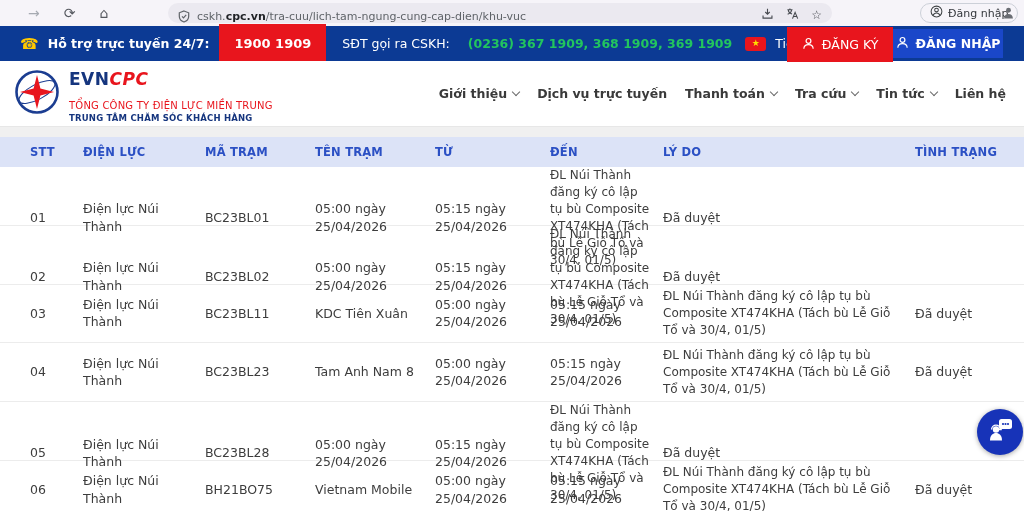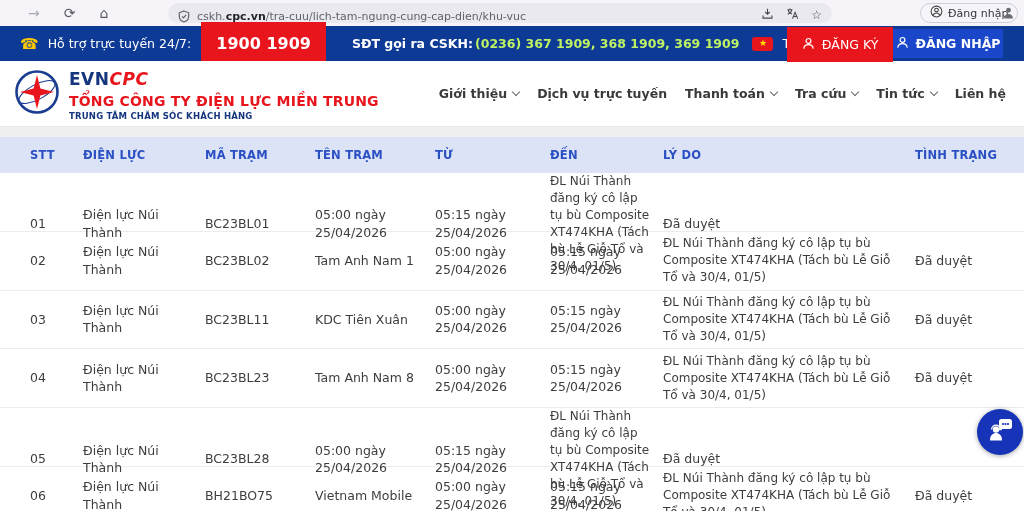--- a/index.html
+++ b/index.html
@@ -17,53 +17,53 @@
   .url-text .dom { color:#1f2125; font-weight:bold; }
   .ob-icons { margin-left:auto; display:flex; align-items:center; gap:12px; color:#474a50; font-size:12px; }
   .b-login { position:absolute; left:920px; top:3px; height:20px; border:1px solid #ccd0d8; border-radius:10px;
              display:flex; align-items:center; gap:5px; padding:0 9px; font-size:11px; color:#33363b; background:transparent; }
   .b-account { position:absolute; left:1002px; top:5px; color:#5f6368; }
 
   
   .topbar { height:35px; background:#0c3a94; position:relative; display:flex; align-items:center;
             color:#fff; padding-left:20px; font-size:12.5px; }
   .phone-glyph { color:#ffc800; font-size:15px; margin-right:9px; }
-  .support-label { font-weight:normal; }
-  .hotline-badge { background:#e8151d; border-radius:0; padding:12px 15px; font-weight:bold; font-size:16px;
+  .support-label { font-weight:bold; }
+  .hotline-badge { background:#e8151d; border-radius:0; padding:12px 15px; font-weight:bold; font-size:13px;
                    margin-left:10px; cursor:pointer; }
-  .outgoing-label { margin-left:26px; font-weight:bold; }
-  .outgoing-numbers { color:#bef264; margin-left:2px; font-weight:bold; }
+  .outgoing-label { margin-left:16px; font-weight:normal; }
+  .outgoing-numbers { color:#22c55e; margin-left:18px; font-weight:bold; }
   .flag { width:21px; height:14px; background:#e8151d; border-radius:3px; color:#ffdf00; font-size:9px;
           display:flex; align-items:center; justify-content:center; margin-left:13px; line-height:1; }
   .lang { margin-left:9px; display:flex; align-items:center; gap:7px; cursor:pointer; }
   .chev { width:6px; height:6px; border-right:1.6px solid #fff; border-bottom:1.6px solid #fff;
           transform:rotate(45deg); margin-top:-4px; }
   .search-btn { margin-left:17px; display:flex; cursor:pointer; }
   .register-btn { position:absolute; left:787px; top:1px; width:106px; height:35px; background:#e8151d;
                   display:flex; align-items:center; justify-content:center; gap:7px; font-weight:normal; cursor:pointer; z-index:5; }
   .login-btn { position:absolute; left:893px; top:3px; width:110px; height:29px; background:#1a47c9;
                display:flex; align-items:center; justify-content:center; gap:7px; font-weight:bold; cursor:pointer; }
 
   
   .site-header { height:66px; background:#fff; position:relative; border-bottom:1px solid #e7e7e7; }
   .logo { position:absolute; left:14px; top:8px; display:flex; gap:9px; cursor:pointer; }
   .logo-text { padding-top:2px; }
   .logo-title { font-size:17px; font-weight:bold; color:#15357e; line-height:1; letter-spacing:.5px; }
   .logo-title .cpc { color:#e8151d; font-style:italic; }
-  .logo-sub1 { color:#e8151d; font-size:14px; font-weight:bold; margin-top:5px; letter-spacing:.2px; }
+  .logo-sub1 { color:#e8151d; font-size:10px; font-weight:normal; margin-top:12px; letter-spacing:.2px; }
   .logo-sub2 { color:#15357e; font-size:8.5px; font-weight:bold; margin-top:2px; letter-spacing:.2px; }
   .main-nav { position:absolute; right:18px; top:0; height:100%; display:flex; align-items:center; gap:18px; }
   .nav-item { display:flex; align-items:center; gap:6px; font-weight:bold; font-size:12.5px; color:#3a3a3a; cursor:pointer; white-space:nowrap; }
   .nav-item .chev { border-color:#6a6a6a; }
 
   .page-gap { height:10px; background:#f0f0f0; }
 
   
   .grid-cols { display:grid; grid-template-columns:53px 122px 110px 120px 115px 113px 252px 109px; padding-left:30px; }
-  .table-header { height:36px; background:#dce3f7; align-items:center; color:#2b50c4;
+  .table-header { height:30px; background:#dce3f7; align-items:center; color:#2b50c4;
                   font-size:11.5px; font-weight:bold; letter-spacing:.2px; }
   .table-row { height:58.8px; align-items:center; font-size:12.5px; color:#3d3d3d; background:#fff;
                border-bottom:1px solid #ececec; }
   .cell { padding-right:20px; line-height:1.42; }
   .cell.reason { padding-right:12px; font-size:12px; }
 
   
   .chat-btn { position:absolute; left:977px; top:409px; width:46px; height:46px; border-radius:50%;
               background:#1733b8; display:flex; align-items:center; justify-content:center;
               box-shadow:0 1px 5px rgba(0,0,0,.35); cursor:pointer; z-index:50; }
@@ -218,21 +218,20 @@
     <span class="cell">05:00 ngày 25/04/2026</span>
     <span class="cell">05:15 ngày 25/04/2026</span>
     <span class="cell reason">ĐL Núi Thành đăng ký cô lập tụ bù Composite XT474KHA (Tách bù Lễ Giỗ Tổ và 30/4, 01/5)</span>
     <span class="cell">Đã duyệt</span>
   </div>
 
   <div class="table-row grid-cols">
     <span class="cell">02</span>
     <span class="cell">Điện lực Núi Thành</span>
     <span class="cell">BC23BL02</span>
-    <span class="cell">Tam Anh Nam 1</span>
     <span class="cell">05:00 ngày 25/04/2026</span>
     <span class="cell">05:15 ngày 25/04/2026</span>
     <span class="cell reason">ĐL Núi Thành đăng ký cô lập tụ bù Composite XT474KHA (Tách bù Lễ Giỗ Tổ và 30/4, 01/5)</span>
     <span class="cell">Đã duyệt</span>
   </div>
 
   <div class="table-row grid-cols">
     <span class="cell">03</span>
     <span class="cell">Điện lực Núi Thành</span>
     <span class="cell">BC23BL11</span>

